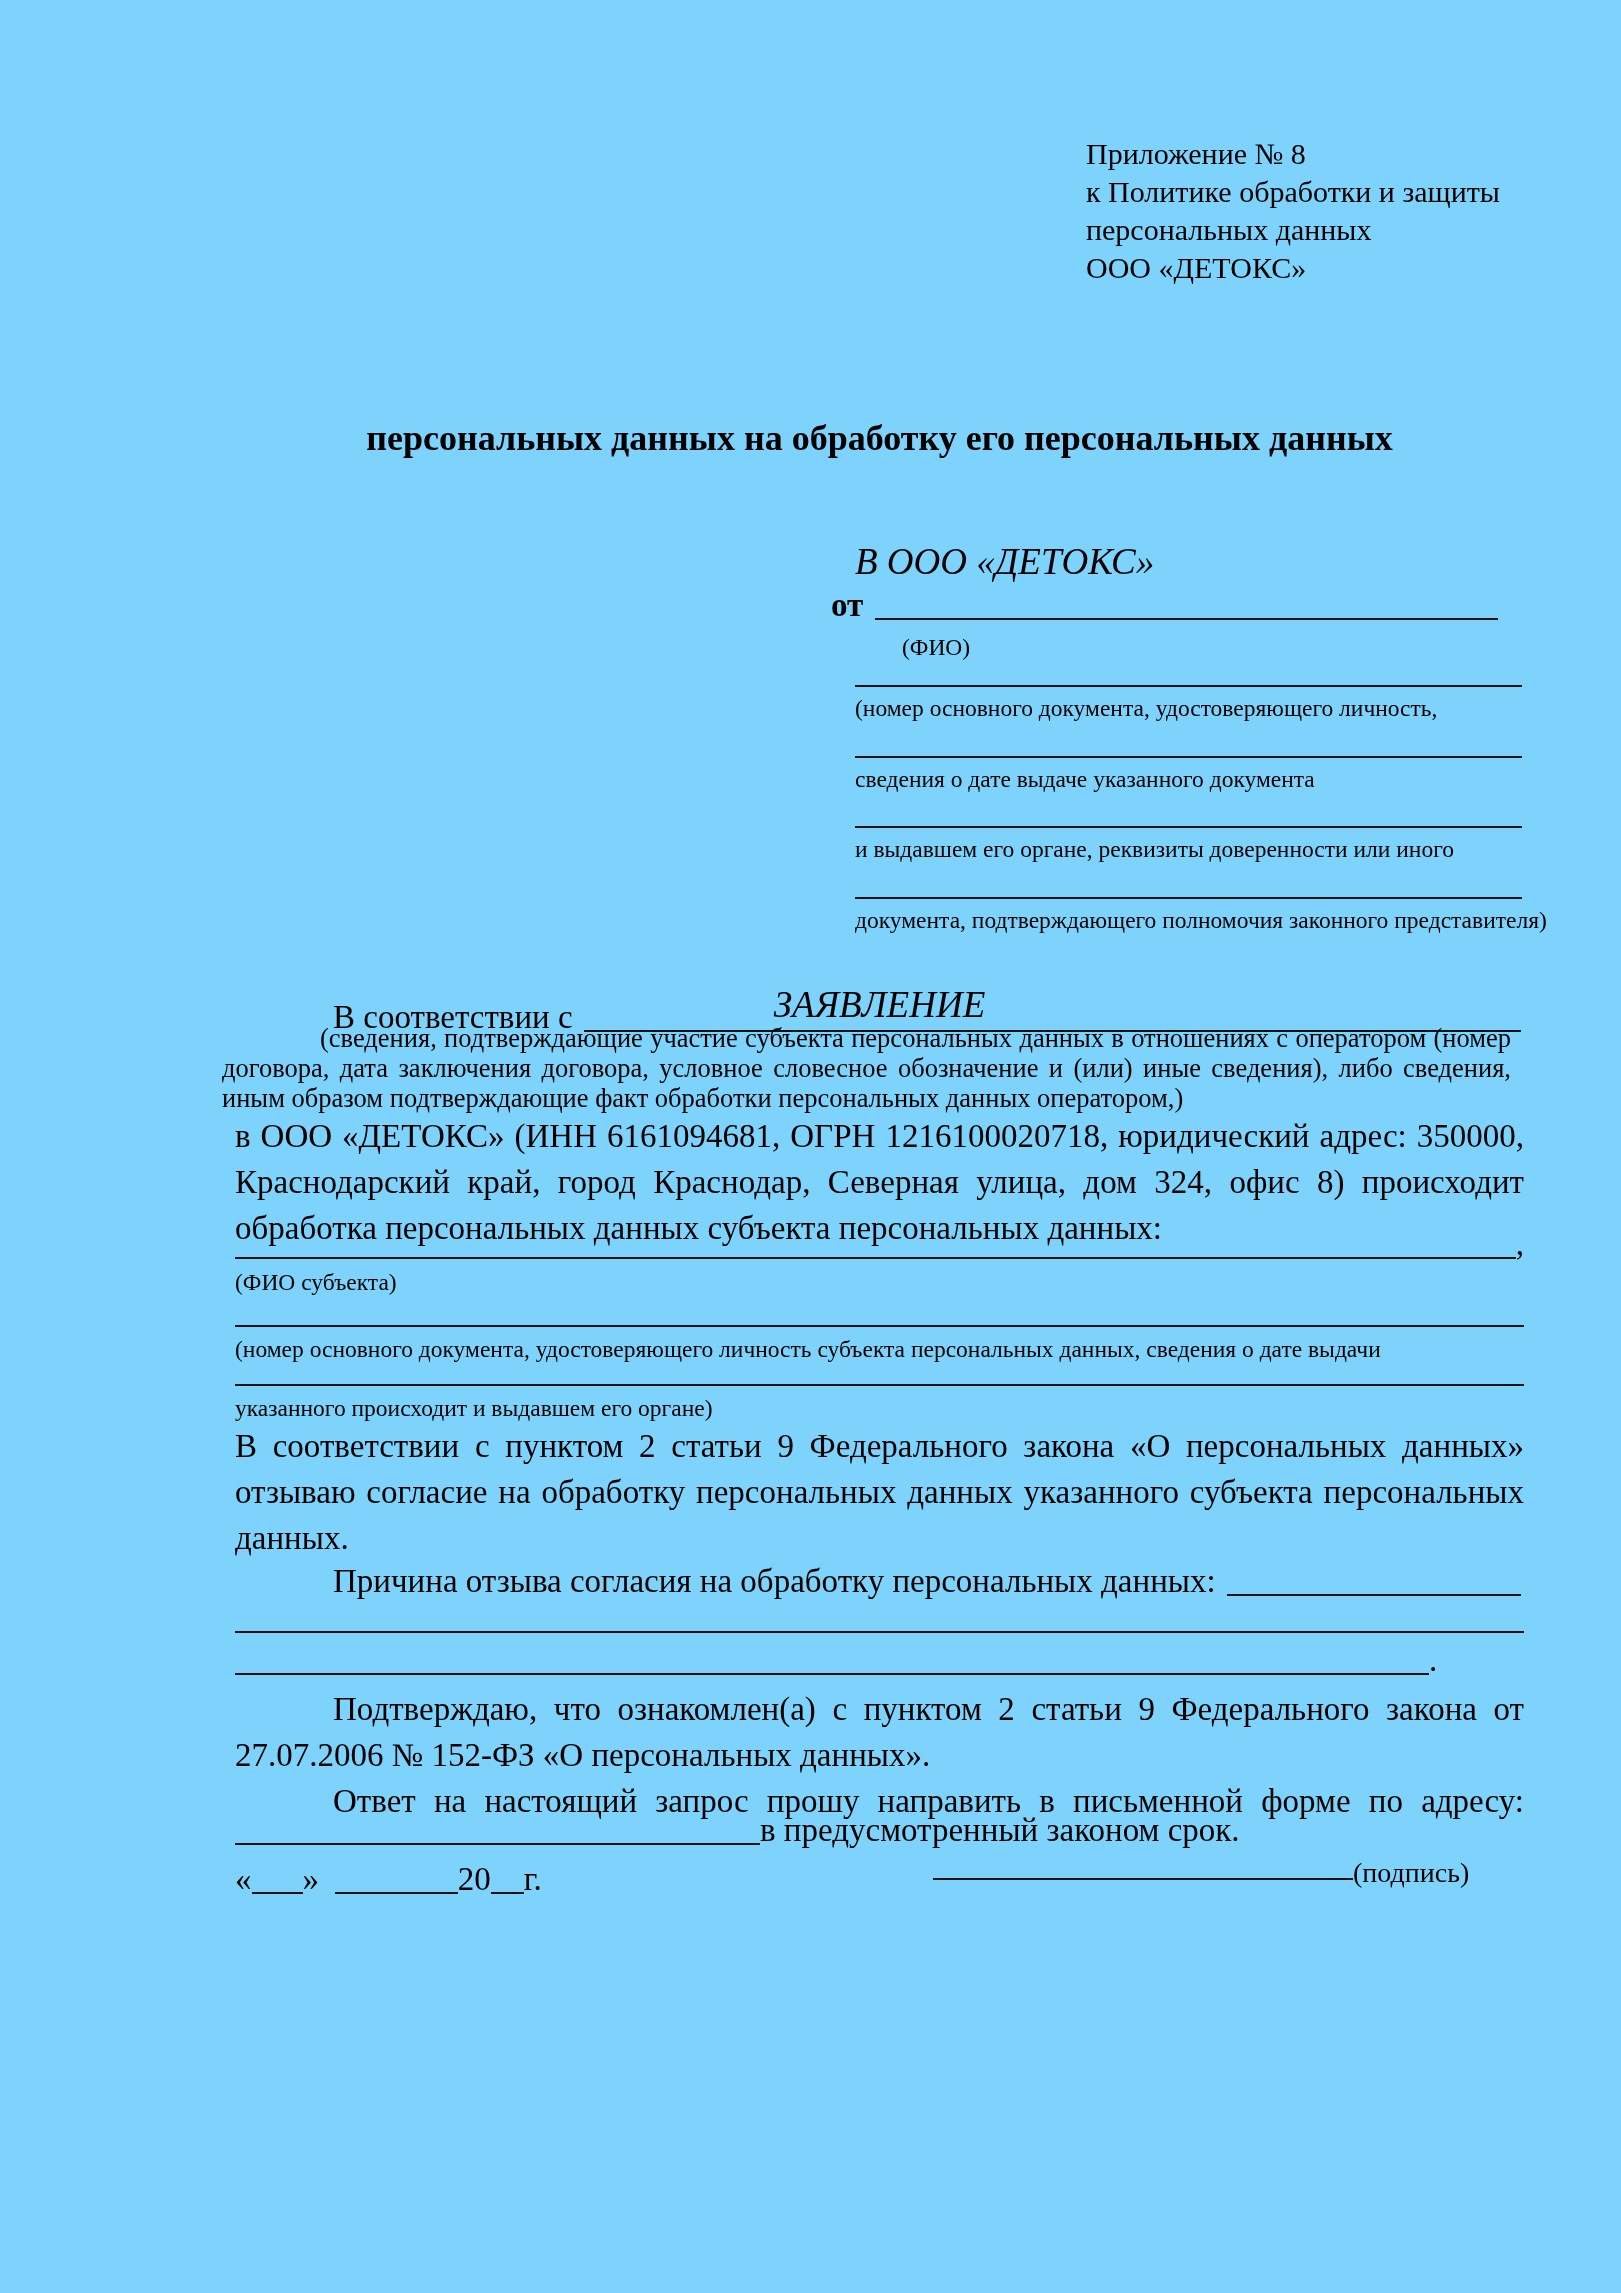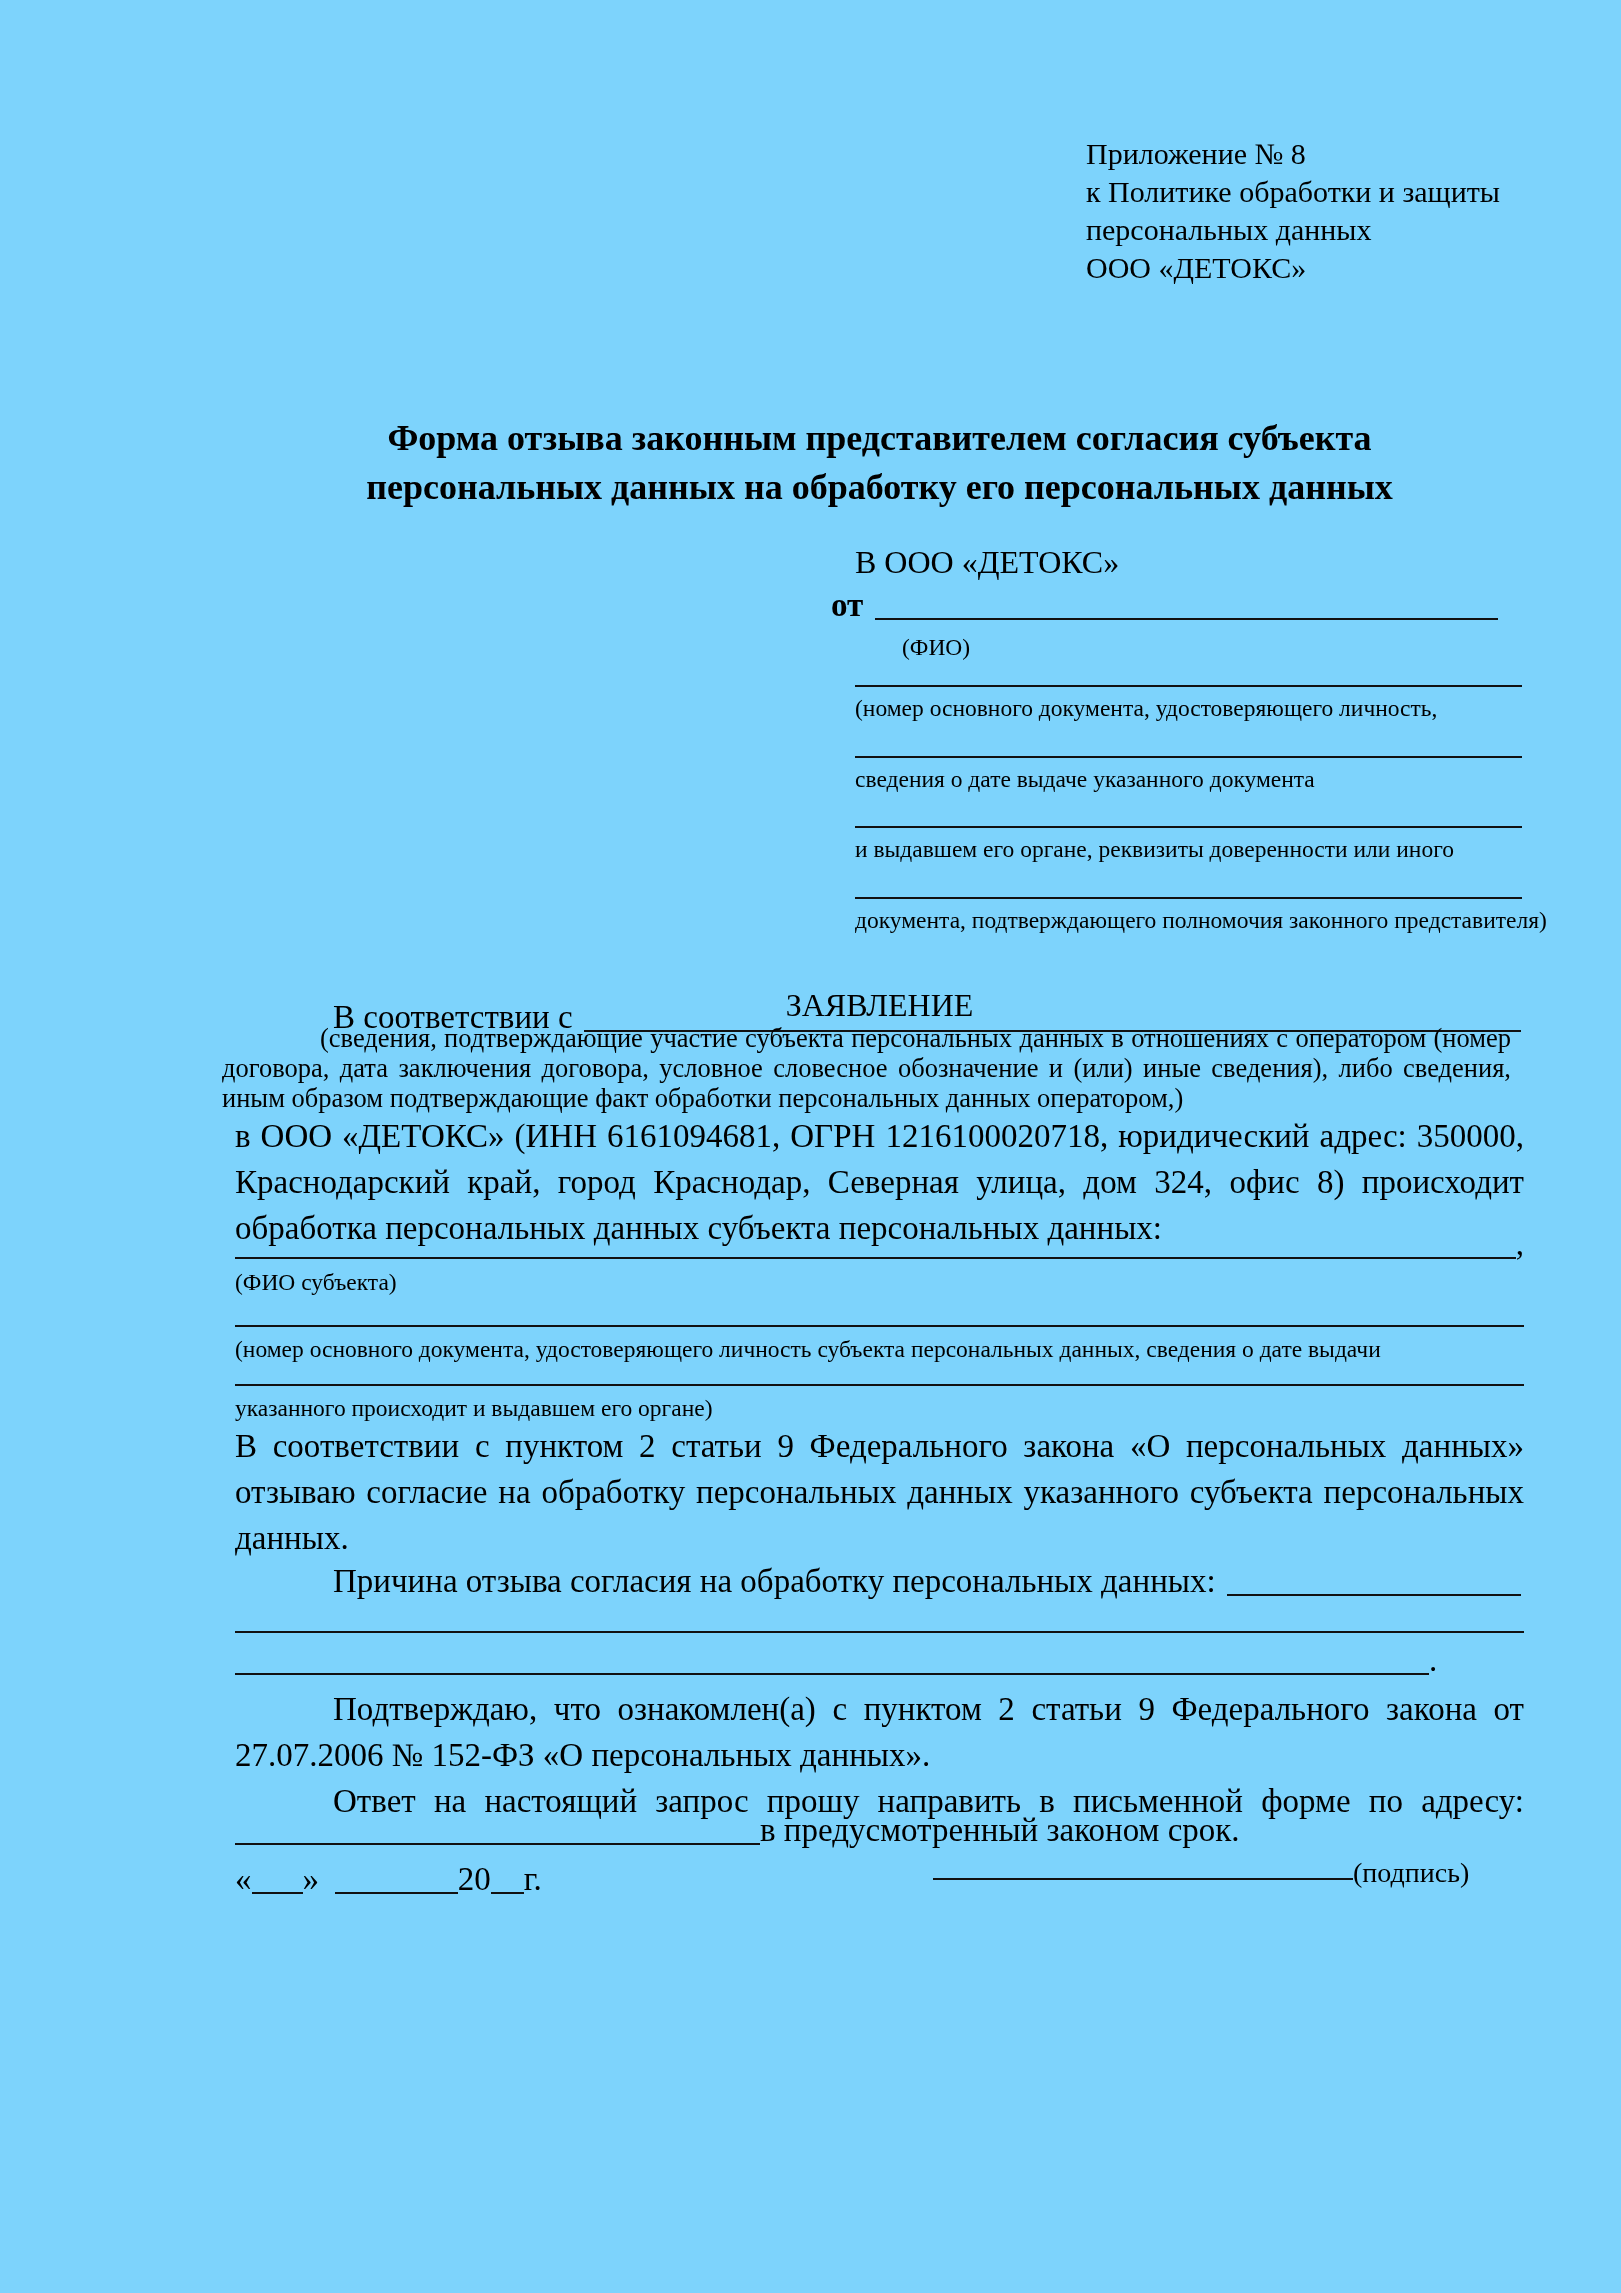--- a/index.html
+++ b/index.html
@@ -12,21 +12,21 @@
     width: 1621px;
     height: 2294px;
     background: #7dd3fc;
     color: #000000;
     font-family: "Liberation Serif", "DejaVu Serif", serif;
     overflow: hidden;
   }
   .abs { position: absolute; }
 
   
-  .body-text { font-size: 32px; line-height: 46px; }
+  .body-text { font-size: 37px; line-height: 46px; font-style: italic; }
   .small-cap { font-size: 23.5px; line-height: 29px; }
   .fine      { font-size: 26.5px; line-height: 30px; }
 
   .appendix {
     left: 1086px; top: 135px;
     font-size: 30px; line-height: 38px;
     text-align: left;
   }
   .doc-title {
     left: 235px; top: 414px; width: 1289px;
@@ -85,21 +85,20 @@
 <div class="page">
 
   <div class="abs appendix">
     <div>Приложение № 8</div>
     <div>к Политике обработки и защиты</div>
     <div>персональных данных</div>
     <div>ООО «ДЕТОКС»</div>
   </div>
 
   <div class="abs doc-title">
-    <div>Форма отзыва законным представителем согласия субъекта</div>
     <div>персональных данных на обработку его персональных данных</div>
   </div>
 
   <div class="abs body-text" style="left:855px; top:539px;">В ООО «ДЕТОКС»</div>
 
   <div class="abs row" style="left:831px; top:584px; width:667px;font-weight:bold;">
     <span>от</span>
     <span class="fill"></span>
   </div>
   <div class="caption" style="left:902px; top:633px; width:619px;">(ФИО)</div>

